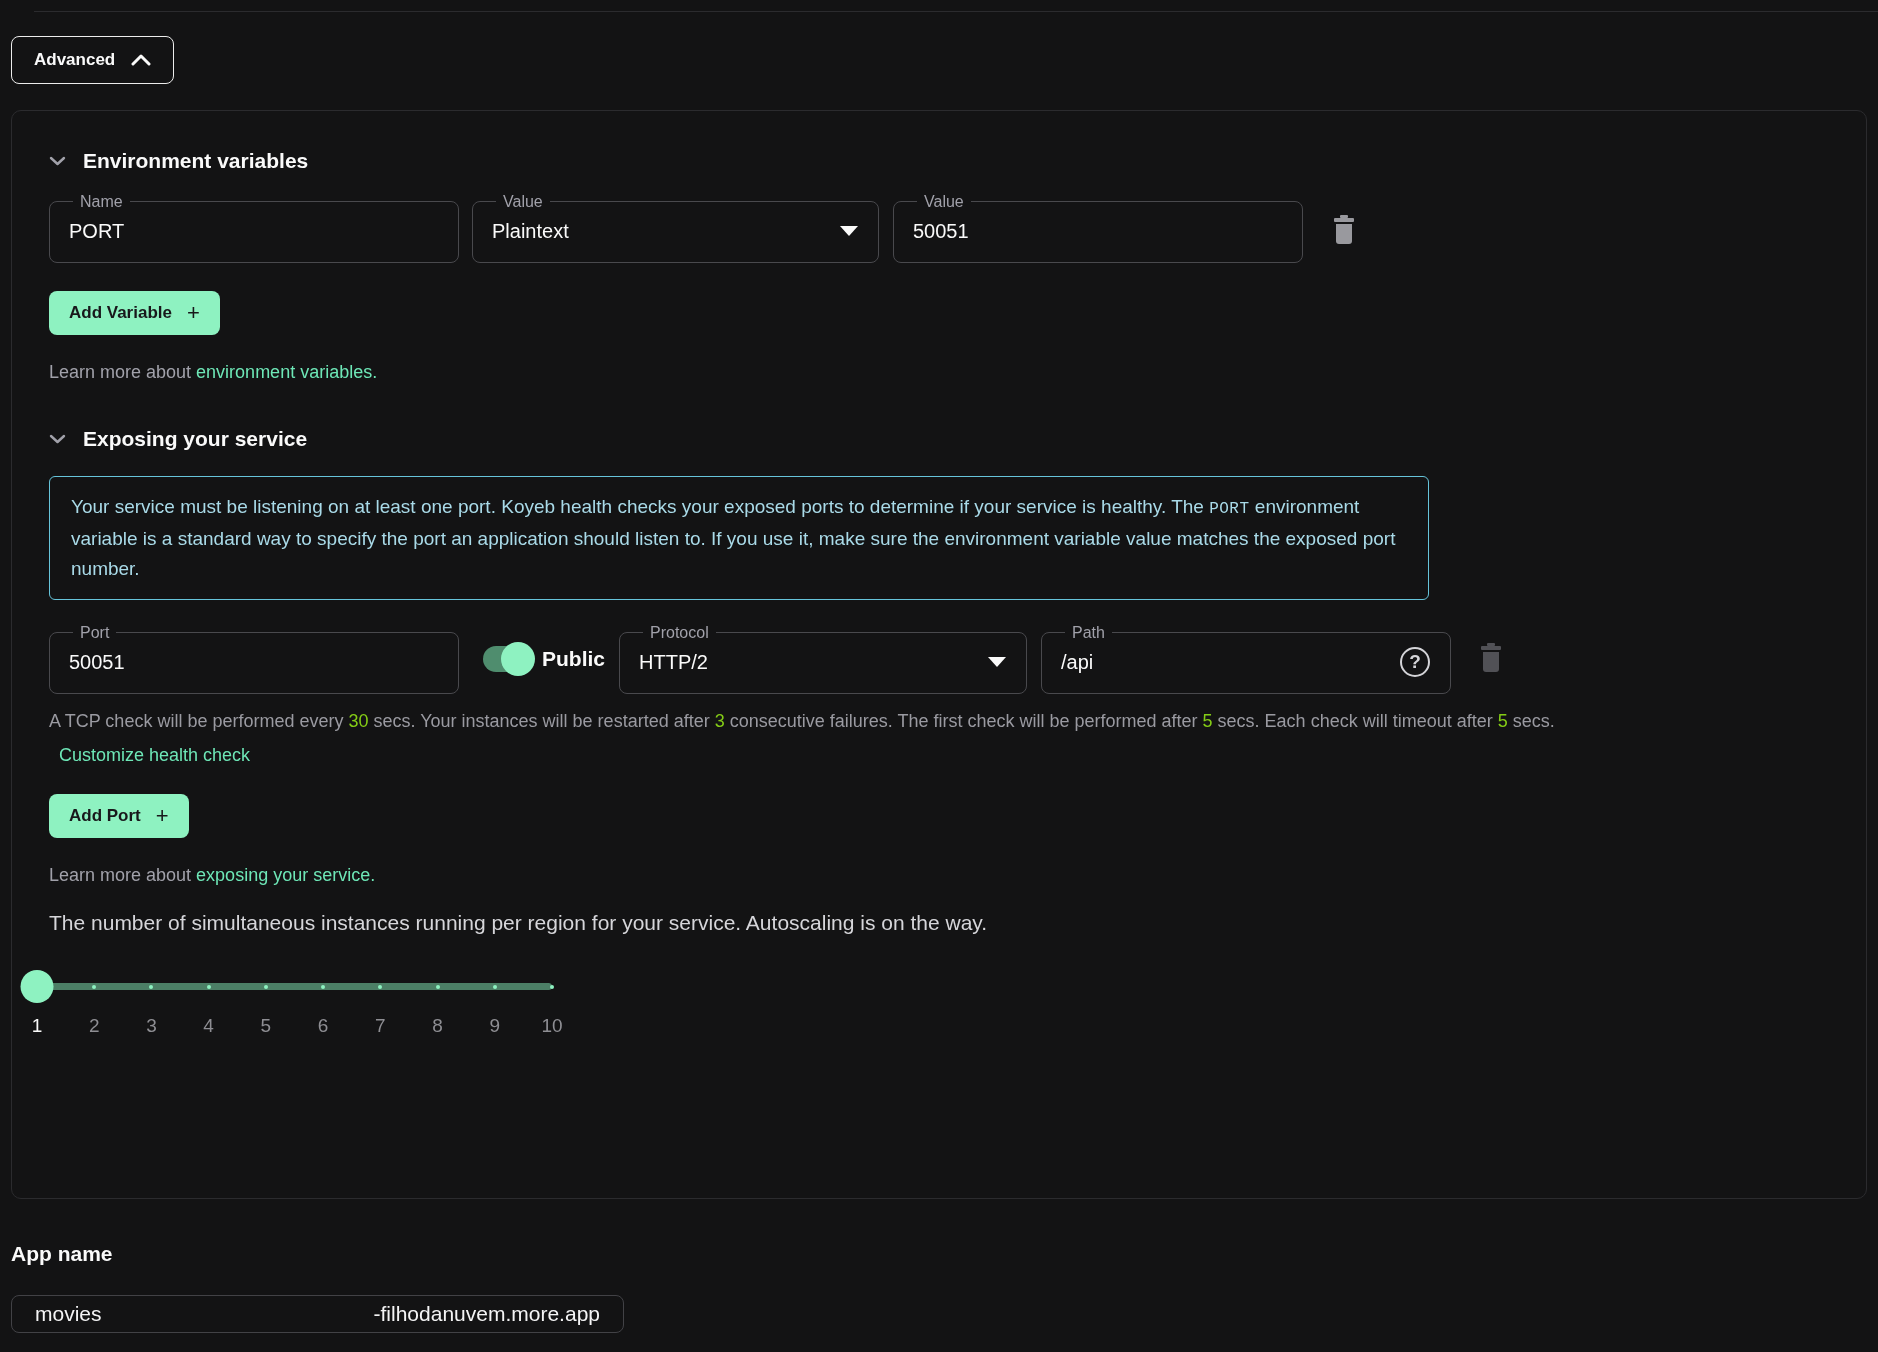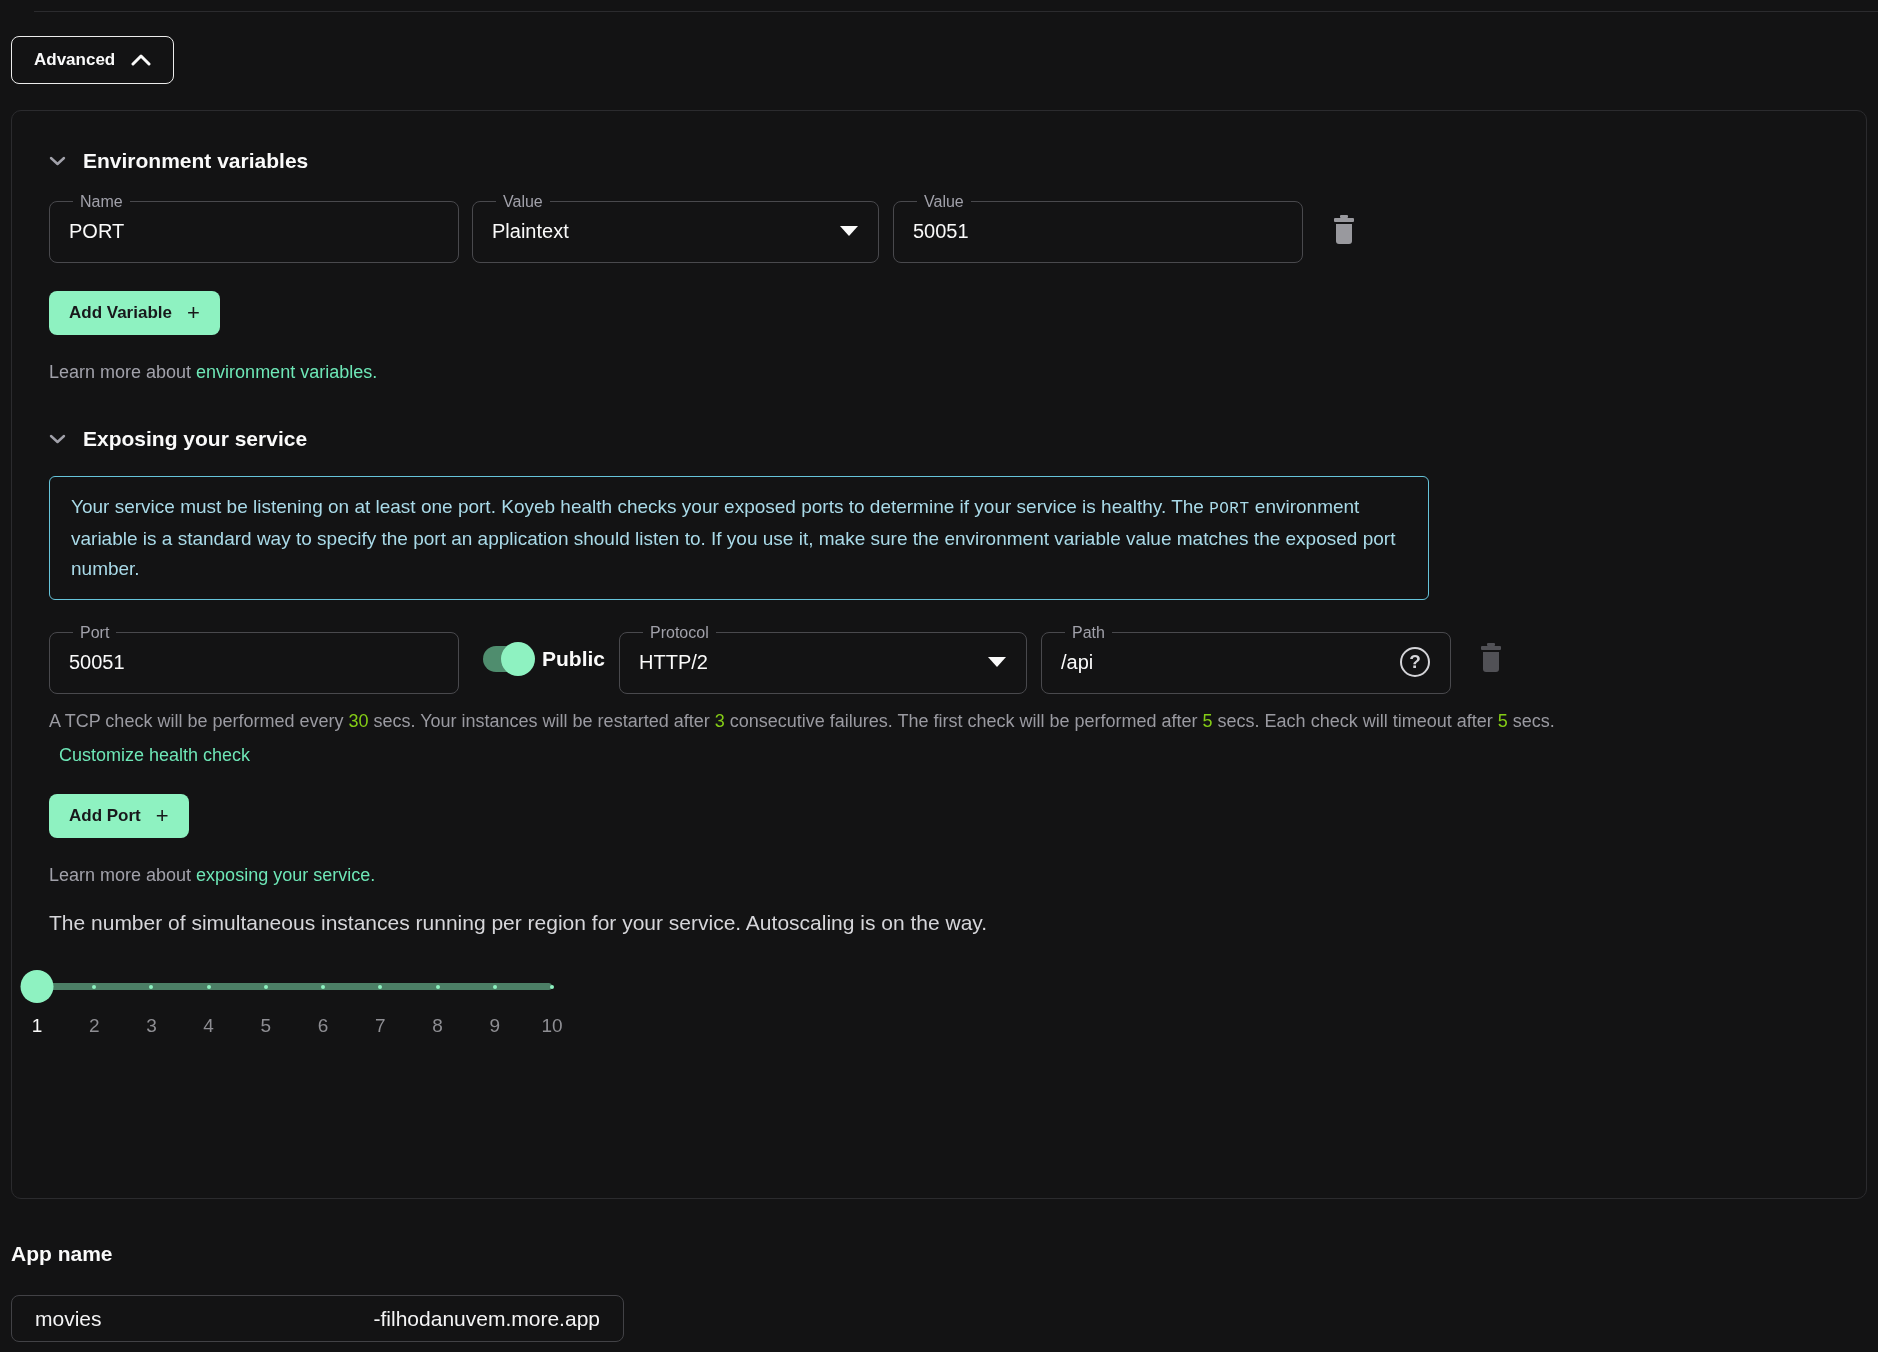--- a/index.html
+++ b/index.html
@@ -172,21 +172,21 @@
     transform: translateX(-50%);
     font-size: 19px; color: #8e8e93;
   }
   .slider-ticks .tick.active { color: #fafafa; }
   .scaling-learn { margin-top: 30px; }
 
   .app-name-title { margin: 43px 0 0 11px; font-size: 21px; font-weight: 600; color: #fafafa; }
   .app-name-box {
     display: flex; align-items: center; justify-content: space-between;
     margin: 29px 0 0 11px;
-    width: 613px; height: 47px;
+    width: 613px; height: 38px;
     border: 1px solid #424246; border-radius: 8px;
     padding: 0 23px;
   }
   .app-name-box input {
     border: none; background: transparent; outline: none;
     color: #f4f4f5; font-size: 21px; font-family: inherit; width: 250px;
   }
   .app-name-box .suffix { font-size: 21px; color: #f4f4f5; white-space: nowrap; }
 </style>
 </head>

